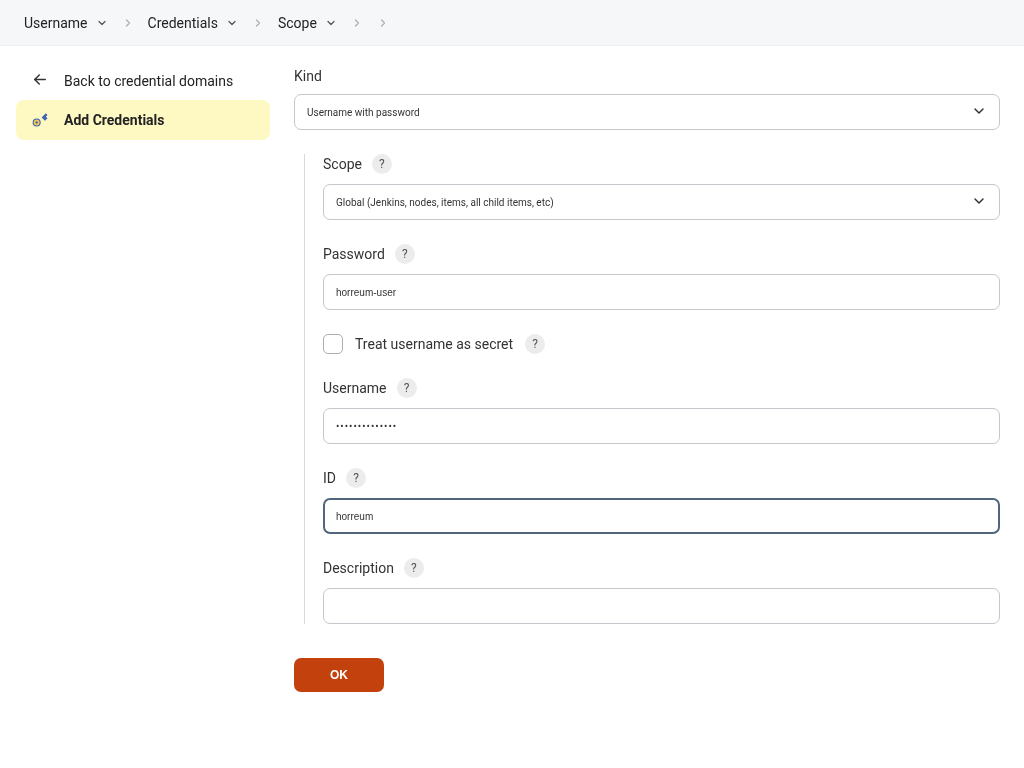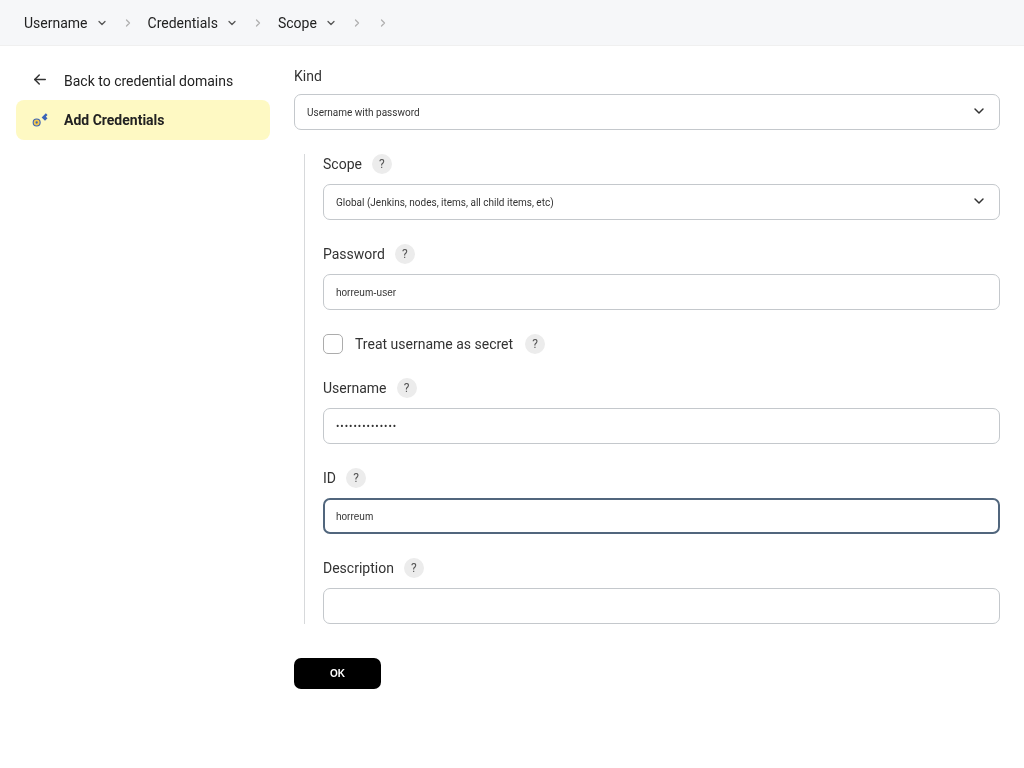--- a/index.html
+++ b/index.html
@@ -133,24 +133,24 @@
   .checkbox {
     width: 20px; height: 20px;
     border: 1.5px solid #acacac;
     border-radius: 5px;
     background: #fff;
     cursor: pointer;
   }
 
   .ok-btn {
     margin-top: 34px;
-    background: #000000;
+    background: #c2410c;
     color: #fff;
     font-weight: 700;
-    font-size: 10px;
+    font-size: 12px;
     border: none;
     border-radius: 7px;
     padding: 10px 36px;
     cursor: pointer;
   }
 
   .pw-dots { letter-spacing: 1px; }
 </style>
 </head>
 <body>

